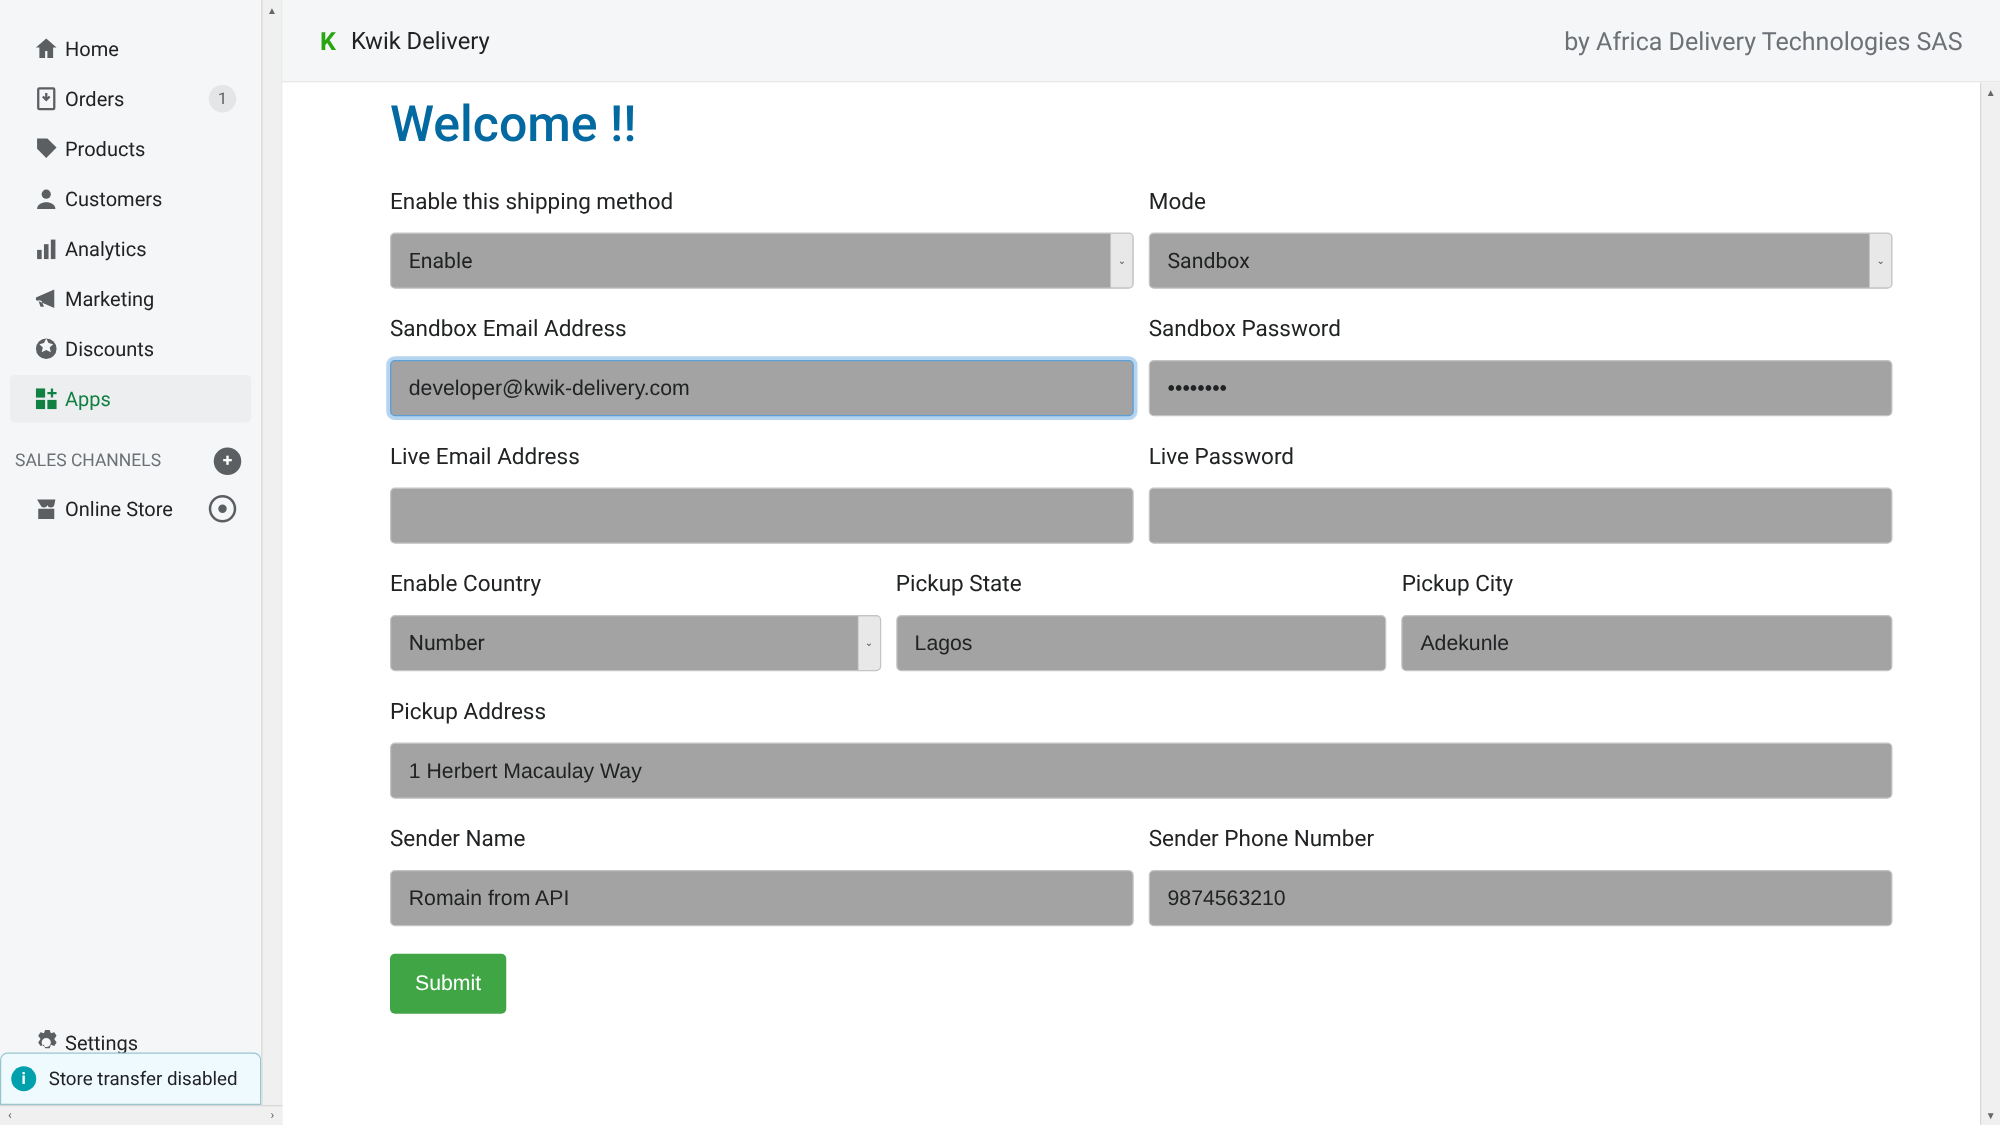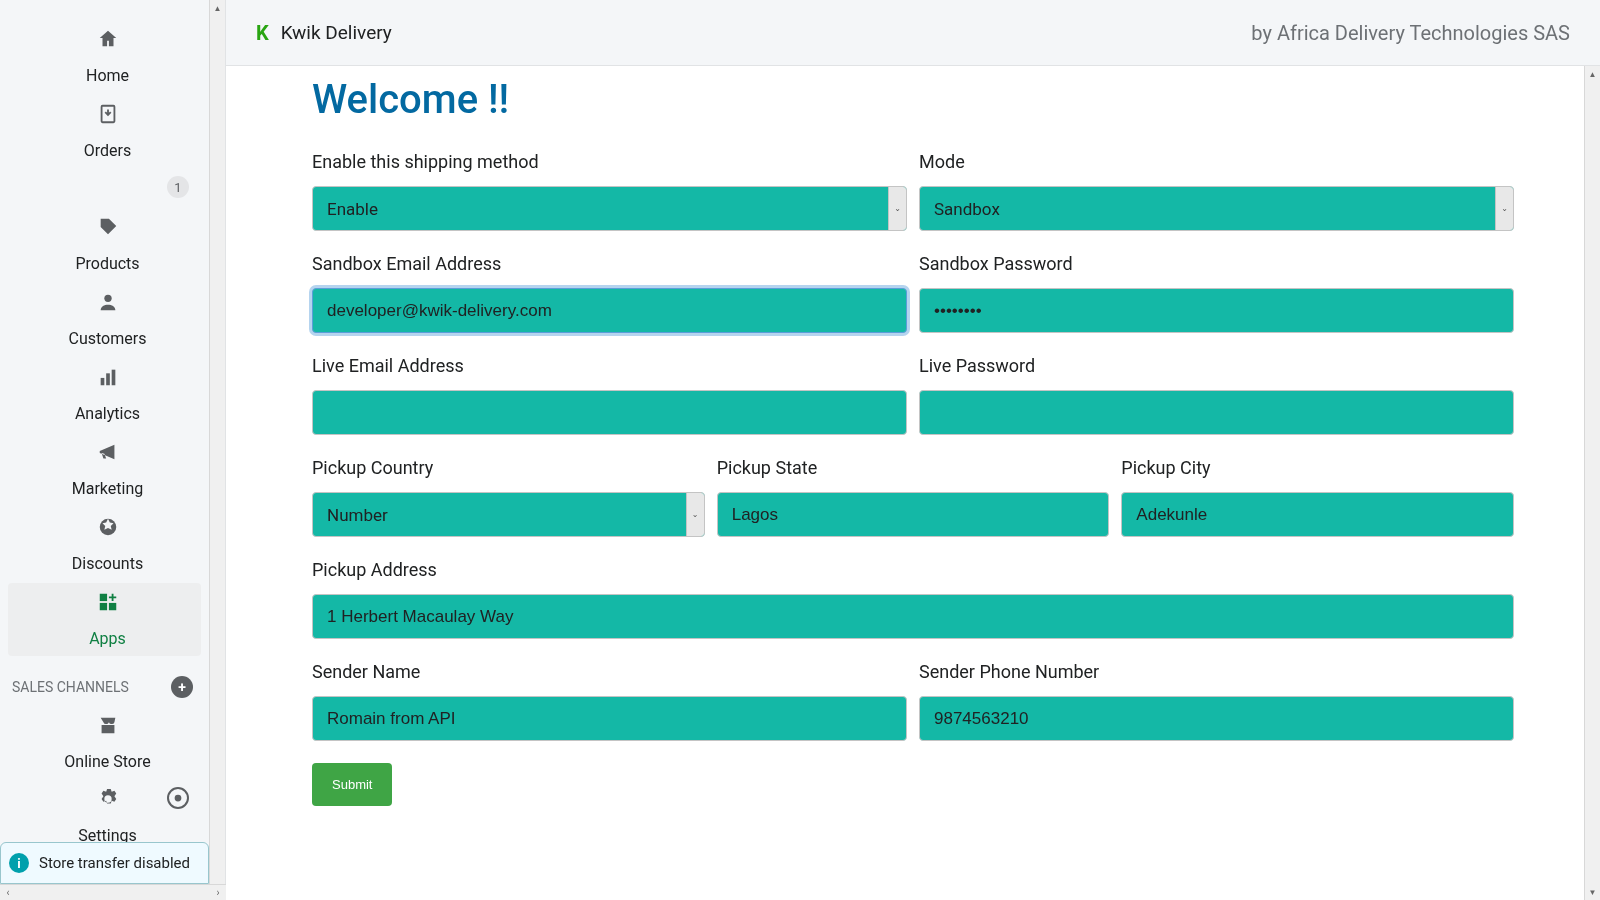--- a/index.html
+++ b/index.html
@@ -50,24 +50,23 @@
   flex: 1;
   width: calc(100% - 16px);
 }
 .nav-item {
   display: flex;
   align-items: center;
   padding: 8px 12px 8px 18px;
   cursor: pointer;
   color: #202223;
   font-size: 16px;
-  gap: 16px;
+  gap: 4px;
   margin: 2px 8px 2px 8px;
   border-radius: 4px;
-  flex-direction: column;
 }
 .nav-item.active {
   background: #edeeef;
   color: #108043;
 }
 .nav-item .icon {
   width: 22px;
   height: 22px;
   display: flex;
   align-items: center;
@@ -233,21 +232,21 @@
   color: #202223;
   margin-bottom: 14px;
 }
 .form-input, .form-select {
   height: 45px;
   border: 1px solid #c4c4c4;
   border-radius: 4px;
   padding: 0 14px;
   font-size: 17px;
   color: #202223;
-  background: #14b8a6;
+  background: #a3a3a3;
 }
 .form-input.focused {
   border: 1px solid #5c9ed8;
   box-shadow: 0 0 0 3px #b5d4ef;
   outline: none;
 }
 .form-select {
   display: flex;
   align-items: center;
   position: relative;
@@ -267,21 +266,21 @@
   justify-content: center;
   font-size: 8px;
   color: #555;
 }
 .submit-btn {
   background: #3fa545;
   color: #fff;
   border: none;
   border-radius: 4px;
   padding: 14px 20px;
-  font-size: 13px;
+  font-size: 17px;
   cursor: pointer;
 }
 .hscroll-bottom {
   position: absolute;
   bottom: 0;
   left: 0;
   width: 226px;
   height: 16px;
   background: #f0f0f0;
   border-top: 1px solid #d8d8d8;
@@ -474,21 +473,21 @@
           <input class="form-input" type="text" value="" style="">
         </div>
         <div class="form-group">
           <label class="form-label">Live Password</label>
           <input class="form-input" type="text" value="" style="">
         </div>
       </div>
 
       <div class="form-row">
         <div class="form-group third">
-          <label class="form-label">Pickup Country</label>
+          <label class="form-label">Enable Country</label>
           <div class="form-select">
             <span>Number</span>
             <span class="sel-arrow">⌄</span>
           </div>
         </div>
         <div class="form-group third">
           <label class="form-label">Pickup State</label>
           <input class="form-input" type="text" value="Lagos" style="">
         </div>
         <div class="form-group third">

